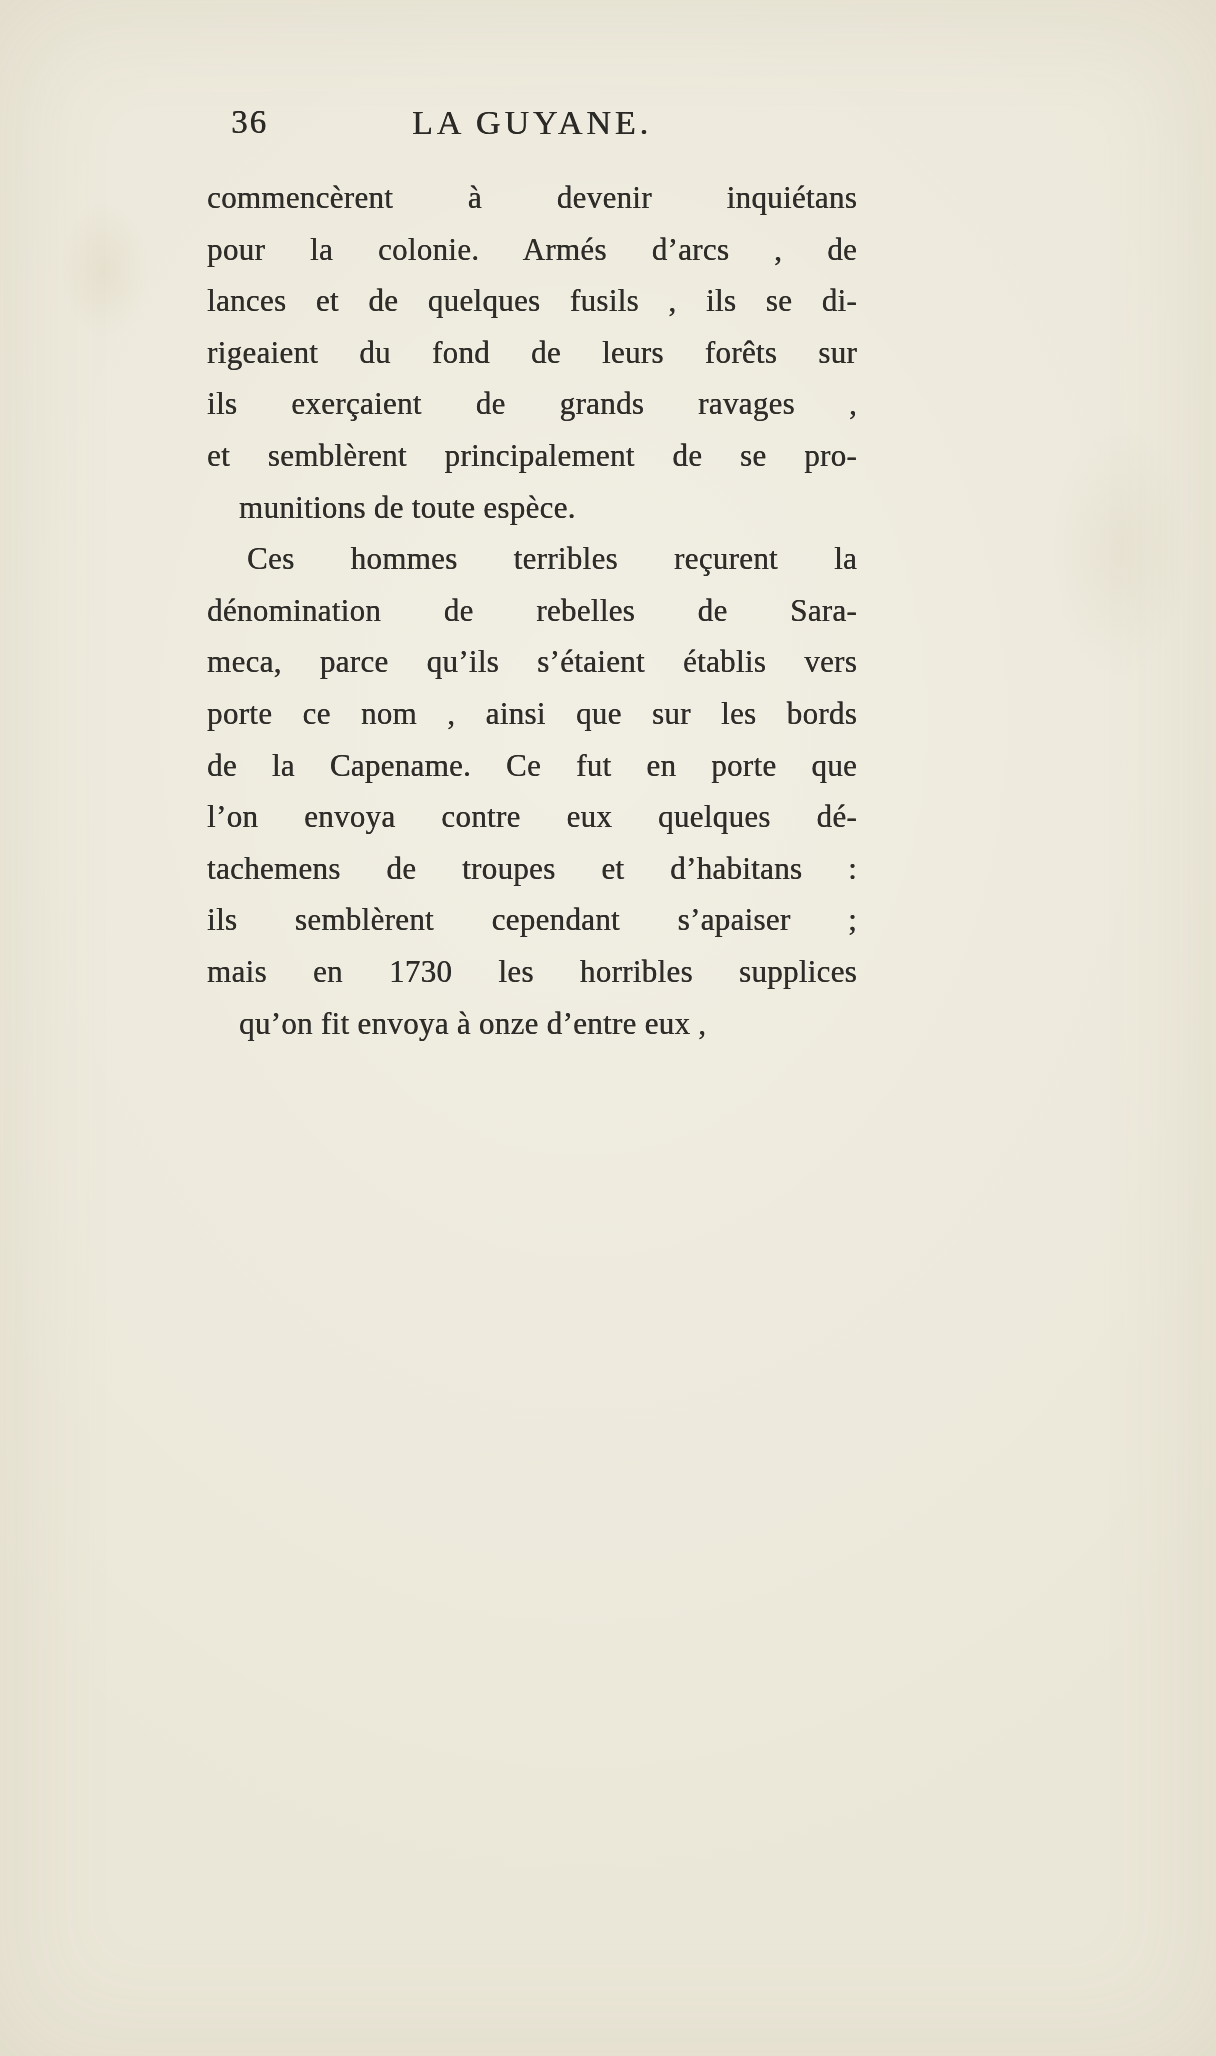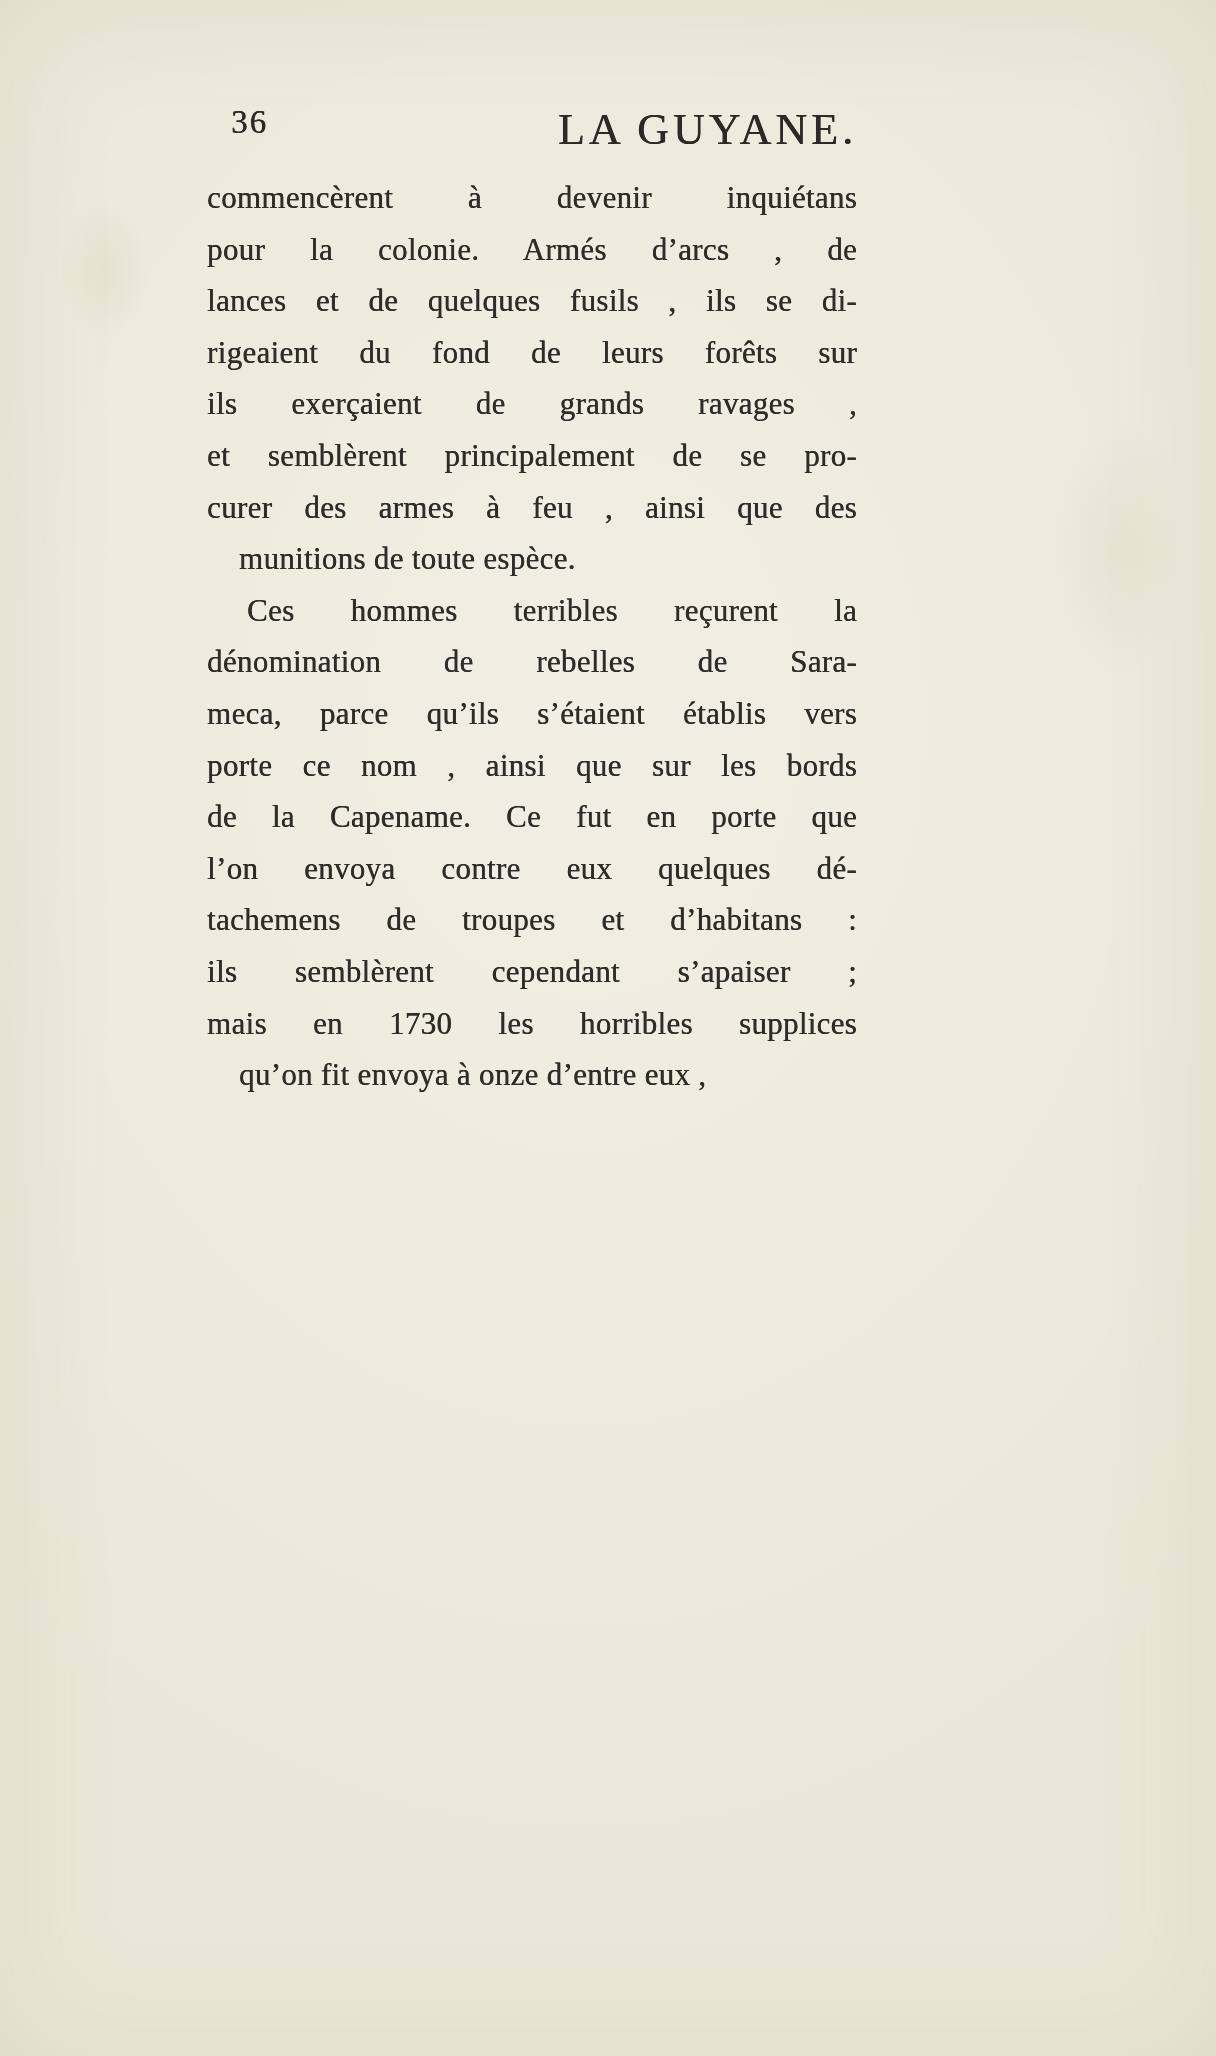--- a/index.html
+++ b/index.html
@@ -52,22 +52,22 @@
     letter-spacing: 2px;
     color: #2b2a26;
     text-shadow: 0.4px 0 0 currentColor;
     margin-left: 24px;
   }
   .title {
     position: absolute;
     left: 0;
     right: 0;
     top: 0;
-    text-align: right;
-    font-size: 44px;
+    text-align: center;
+    font-size: 34px;
     letter-spacing: 4px;
     color: #2b2a26;
     text-shadow: 0.4px 0 0 currentColor;
   }
   .textblock {
     position: absolute;
     left: 207px;
     top: 172px;
     width: 650px;
   }
@@ -103,21 +103,20 @@
   </div>
 
   <div class="textblock">
     <div class="para">
       <div class="line">commencèrent à devenir inquiétans</div>
       <div class="line">pour la colonie. Armés d’arcs , de</div>
       <div class="line">lances et de quelques fusils , ils se di-</div>
       <div class="line">rigeaient du fond de leurs forêts sur</div>
       <div class="line">ils exerçaient de grands ravages ,</div>
       <div class="line">et semblèrent principalement de se pro-</div>
-      <div class="line">curer des armes à feu , ainsi que des</div>
       <div class="line last">munitions de toute espèce.</div>
     </div>
     <div class="para">
       <div class="line indent">Ces hommes terribles reçurent la</div>
       <div class="line">dénomination de rebelles de Sara-</div>
       <div class="line">meca, parce qu’ils s’étaient établis vers</div>
       <div class="line">porte ce nom , ainsi que sur les bords</div>
       <div class="line">de la Capename. Ce fut en porte que</div>
       <div class="line">l’on envoya contre eux quelques dé-</div>
       <div class="line">tachemens de troupes et d’habitans :</div>

